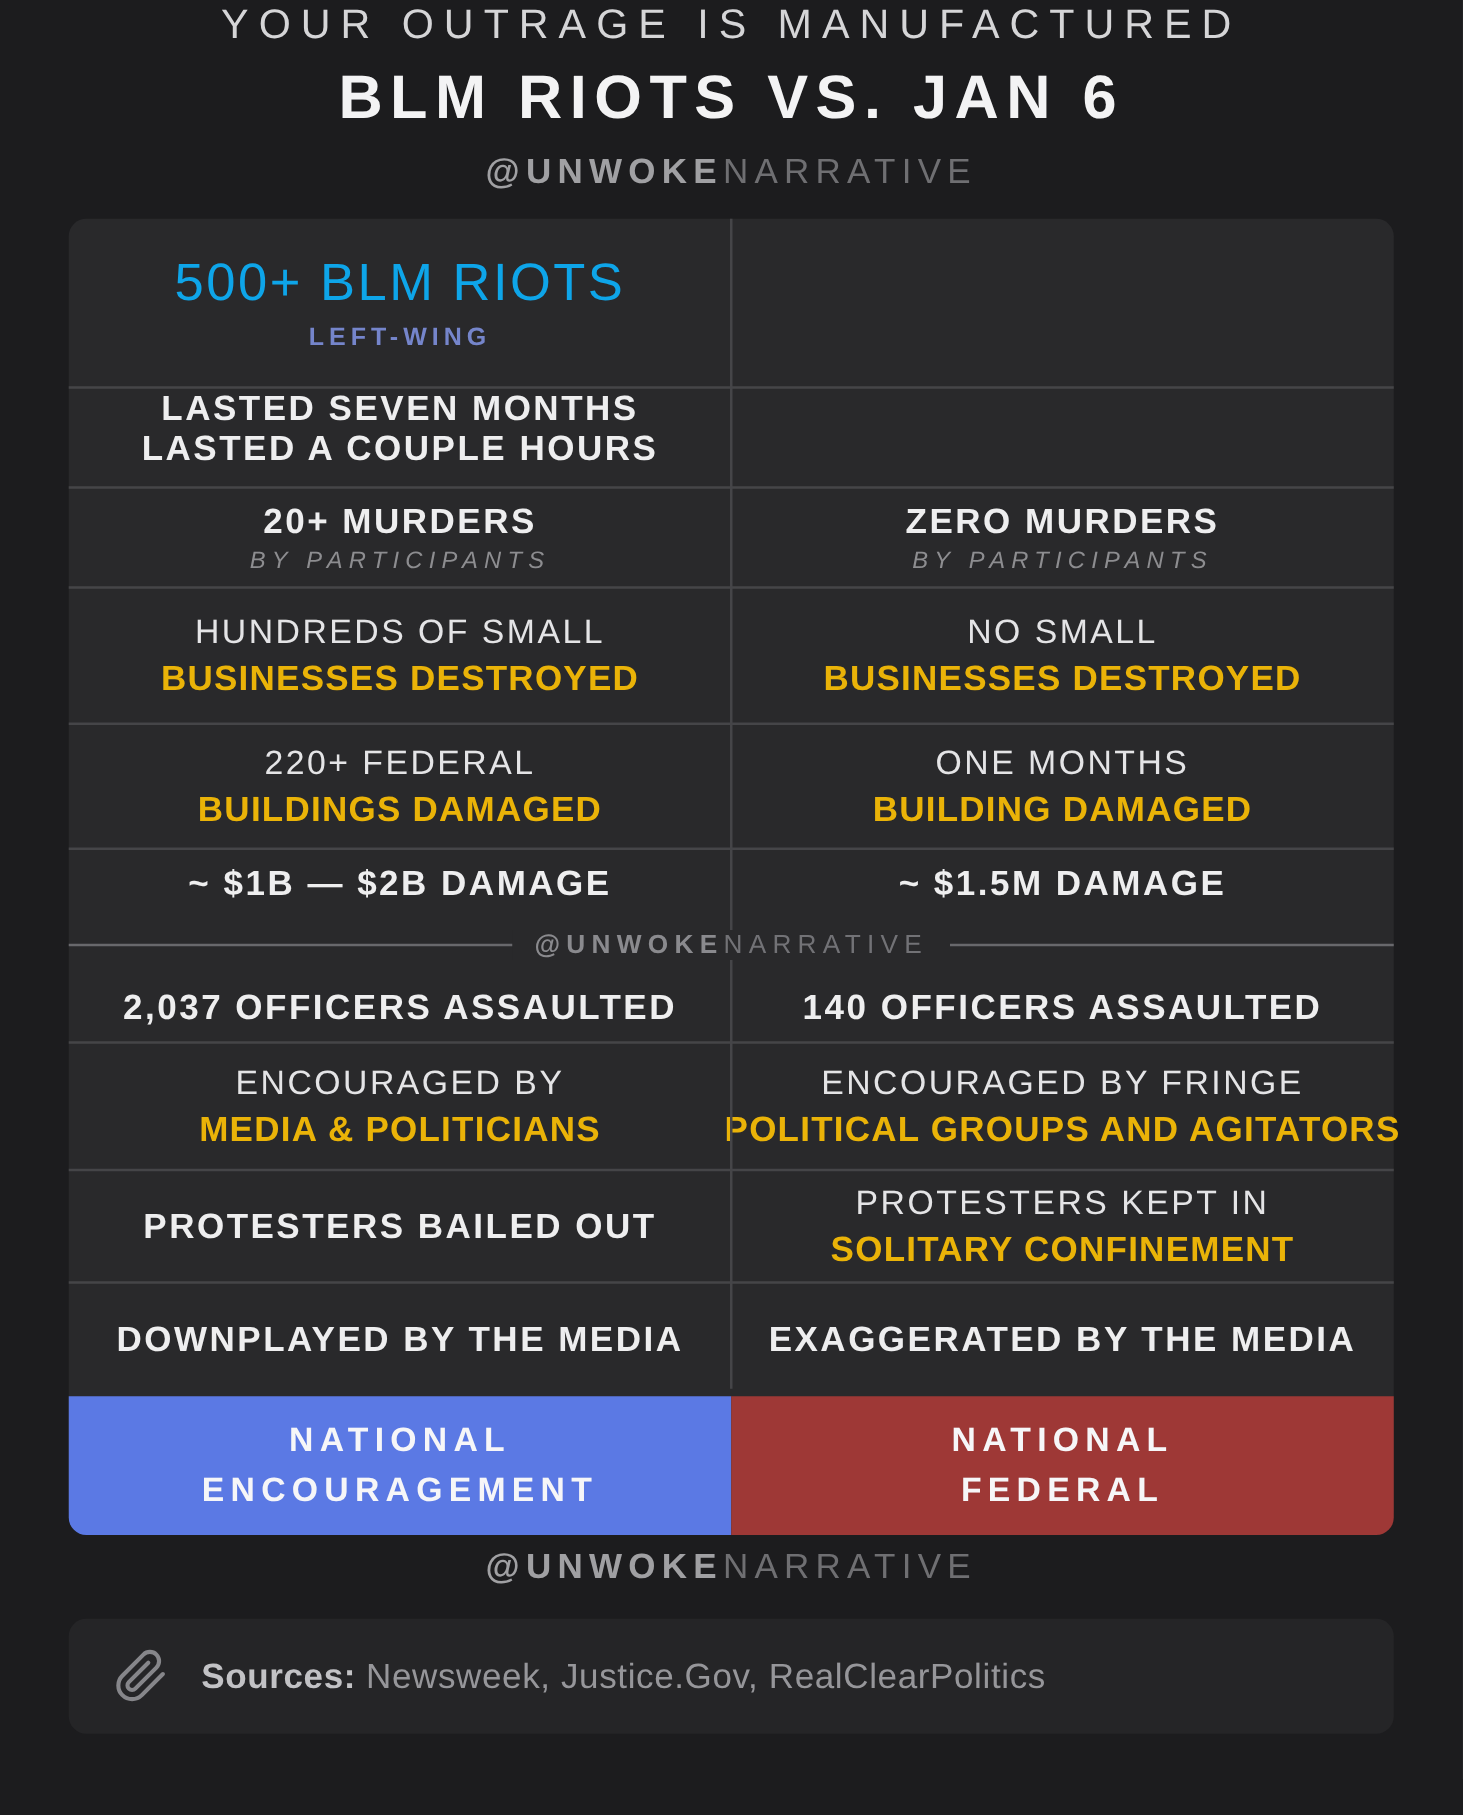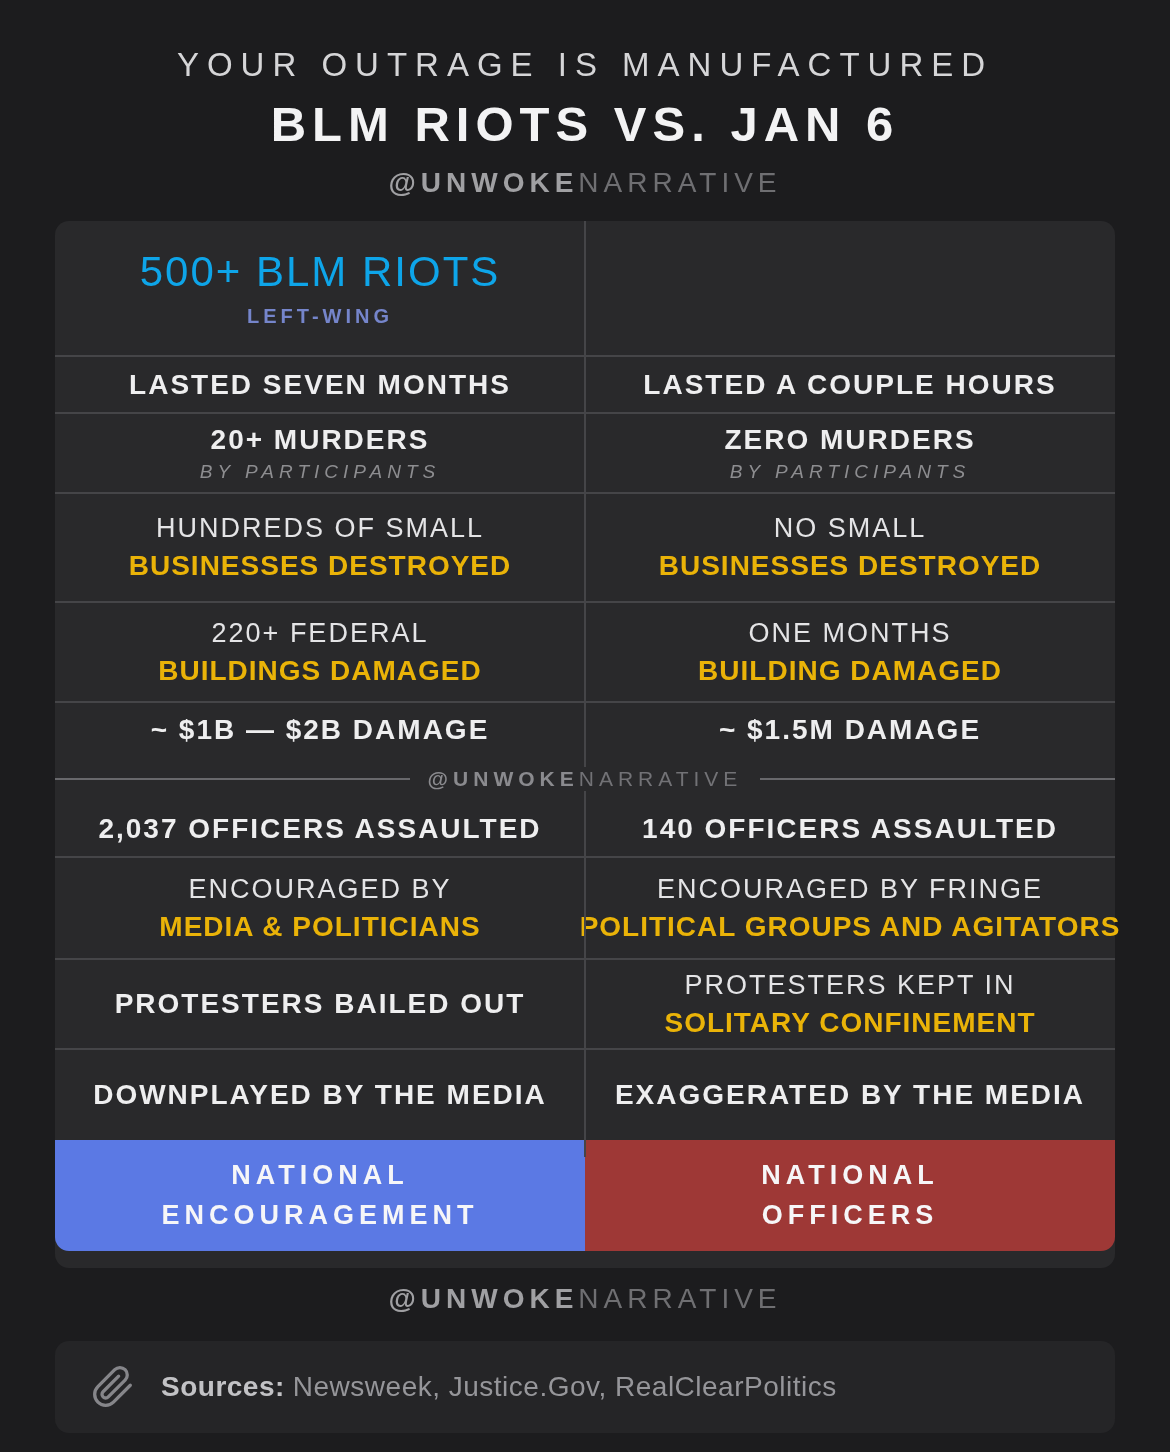--- a/index.html
+++ b/index.html
@@ -6,21 +6,21 @@
   html, body { width: 1170px; height: 1452px; }
   body {
     background: var(--page-bg, #1c1c1e);
     font-family: "Liberation Sans", sans-serif;
     overflow: hidden;
     -webkit-font-smoothing: antialiased;
   }
   .page { width: 1170px; height: 1452px; position: relative; }
 
   
-  .hdr { text-align: center; padding-top: 46px; }
+  .hdr { text-align: center; }
   .hdr-title {
     font-size: 33px; font-weight: 400; letter-spacing: 8px;
     color: #d5d5d7;
   }
   .hdr-sub {
     margin-top: 12px;
     font-size: 49px; font-weight: 700; letter-spacing: 6px;
     color: #f3f3f4;
   }
   .handle { margin-top: 15px; font-size: 28px; letter-spacing: 5px; }
@@ -46,21 +46,21 @@
     width: 50%; display: flex; flex-direction: column;
     align-items: center; justify-content: center;
     text-align: center; white-space: nowrap;
   }
   .thead { height: 134px; border-top: none; }
   .col-title { font-size: 42px; font-weight: 400; letter-spacing: 2px; color: #0ea5e9; }
   .col-tag  { margin-top: 9px; font-size: 20px; font-weight: 700; letter-spacing: 4px; }
   .tag-left  { color: var(--left-tag, #7585cb); }
   .tag-right { color: var(--right-tag, #c0585e); }
 
-  .r-duration  { height: 57px; }
+  .r-duration  { height: 80px; flex-direction: column; }
   .r-murders   { height: 80px; }
   .r-business  { height: 109px; }
   .r-buildings { height: 100px; }
   .r-damage    { height: 55px; }
   .r-officers  { height: 55px; }
   .r-protest   { height: 90px; }
   .r-encourage { height: 102px; }
   .r-media     { height: 92px; }
 
   .main  { font-size: 28px; font-weight: 700; letter-spacing: 2px; color: #eeeeef; }
@@ -220,21 +220,21 @@
       </div>
     </div>
 
     <div class="row verdict">
       <div class="cell v-left">
         <div class="v-line">NATIONAL</div>
         <div class="v-line">ENCOURAGEMENT</div>
       </div>
       <div class="cell v-right">
         <div class="v-line">NATIONAL</div>
-        <div class="v-line">OFFICERS</div>
+        <div class="v-line">FEDERAL</div>
       </div>
     </div>
   </div>
 
   <div class="handle handle-bottom">
     <span class="hb">@UNWOKE</span><span class="hl">NARRATIVE</span>
   </div>
 
   <div class="sources">
     <svg class="clip" viewBox="0 0 24 24" fill="none" stroke="#86868a" stroke-width="1.8" stroke-linecap="round" stroke-linejoin="round">

